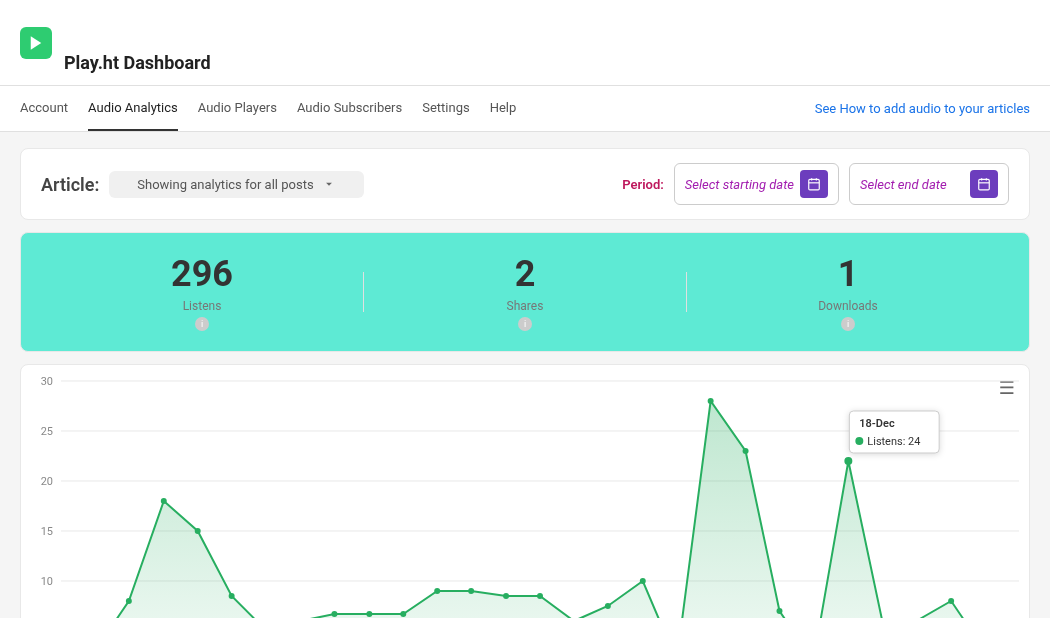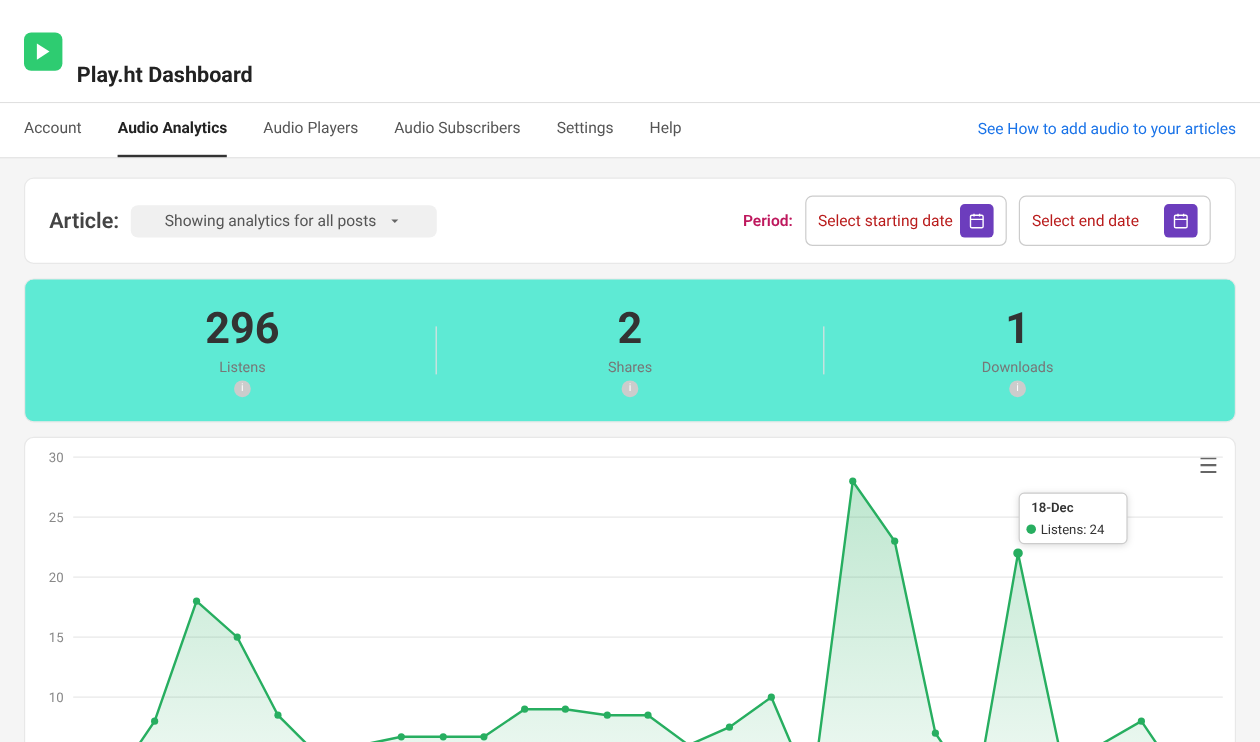--- a/index.html
+++ b/index.html
@@ -3,38 +3,38 @@
   <meta charset="utf-8">
   <style>
     * { box-sizing: border-box; margin: 0; padding: 0; }
     body { font-family: -apple-system, BlinkMacSystemFont, 'Segoe UI', Roboto, sans-serif; background: #f5f5f5; color: #333; font-size: 13px; }
     
     .header { background: #fff; padding: 12px 20px; display: flex; align-items: center; gap: 12px; border-bottom: 1px solid #e0e0e0; }
     .logo { width: 32px; height: 32px; background: #2ecc71; border-radius: 6px; display: flex; align-items: center; justify-content: center; }
     .logo svg { width: 18px; height: 18px; fill: white; }
     .header-title { font-size: 18px; font-weight: 700; color: #222; margin-top: 40px; }
     
-    .nav { background: #fff; border-bottom: 1px solid #e0e0e0; padding: 0 20px; display: flex; align-items: center; gap: 30px; justify-content: center; }
+    .nav { background: #fff; border-bottom: 1px solid #e0e0e0; padding: 0 20px; display: flex; align-items: center; gap: 20px; justify-content: center; }
     .nav-item { padding: 14px 0; font-size: 13px; color: #555; cursor: pointer; border-bottom: 2px solid transparent; }
-    .nav-item.active { color: #222; border-bottom: 2px solid #333; font-weight: 700; }
+    .nav-item.active { color: #222; border-bottom: 2px solid #333; font-weight: 400; }
     .nav-link { color: #1a73e8; font-size: 13px; margin-left: auto; cursor: pointer; }
     
     .main { padding: 16px 20px; }
     
     .filter-bar { background: #fff; border: 1px solid #e8e8e8; border-radius: 8px; padding: 14px 20px; display: flex; align-items: center; justify-content: space-between; margin-bottom: 12px; }
     .filter-left { display: flex; align-items: center; gap: 10px; }
     .filter-label { font-weight: 600; color: #444; font-size: 18px; }
     .filter-select { display: flex; align-items: center; gap: 8px; background: #f0f0f0; border-radius: 6px; padding: 6px 28px; cursor: pointer; }
     .filter-select span { font-size: 13px; color: #555; }
     .filter-select svg { width: 14px; height: 14px; fill: #666; }
     
     .filter-right { display: flex; align-items: center; gap: 10px; }
     .period-label { font-weight: 600; color: #be185d; font-size: 13px; }
     .date-input { display: flex; align-items: center; gap: 6px; border: 1px solid #ccc; border-radius: 6px; padding: 6px 10px; cursor: pointer; min-width: 160px; }
-    .date-input span { font-size: 13px; color: #b91c1c; flex: 1; }
+    .date-input span { font-size: 13px; color: #a21caf; flex: 1; font-style: italic; }
     .date-input .cal-icon { width: 28px; height: 28px; background: #6c3dbd; border-radius: 4px; display: flex; align-items: center; justify-content: center; }
     .date-input .cal-icon svg { width: 14px; height: 14px; fill: white; }
     
     .stats-bar { background: #5eead4; border: 1px solid #e8e8e8; border-radius: 8px; padding: 20px; display: flex; align-items: center; margin-bottom: 12px; }
     .stat-item { flex: 1; text-align: center; }
     .stat-divider { width: 1px; background: #e0e0e0; height: 40px; }
     .stat-value { font-size: 36px; font-weight: 700; color: #333; }
     .stat-label { font-size: 12px; color: #777; margin-top: 4px; display: flex; align-items: center; justify-content: center; gap: 4px; flex-direction: column; }
     .info-icon { width: 14px; height: 14px; border-radius: 50%; background: #ccc; color: white; font-size: 9px; display: inline-flex; align-items: center; justify-content: center; cursor: pointer; }
     

